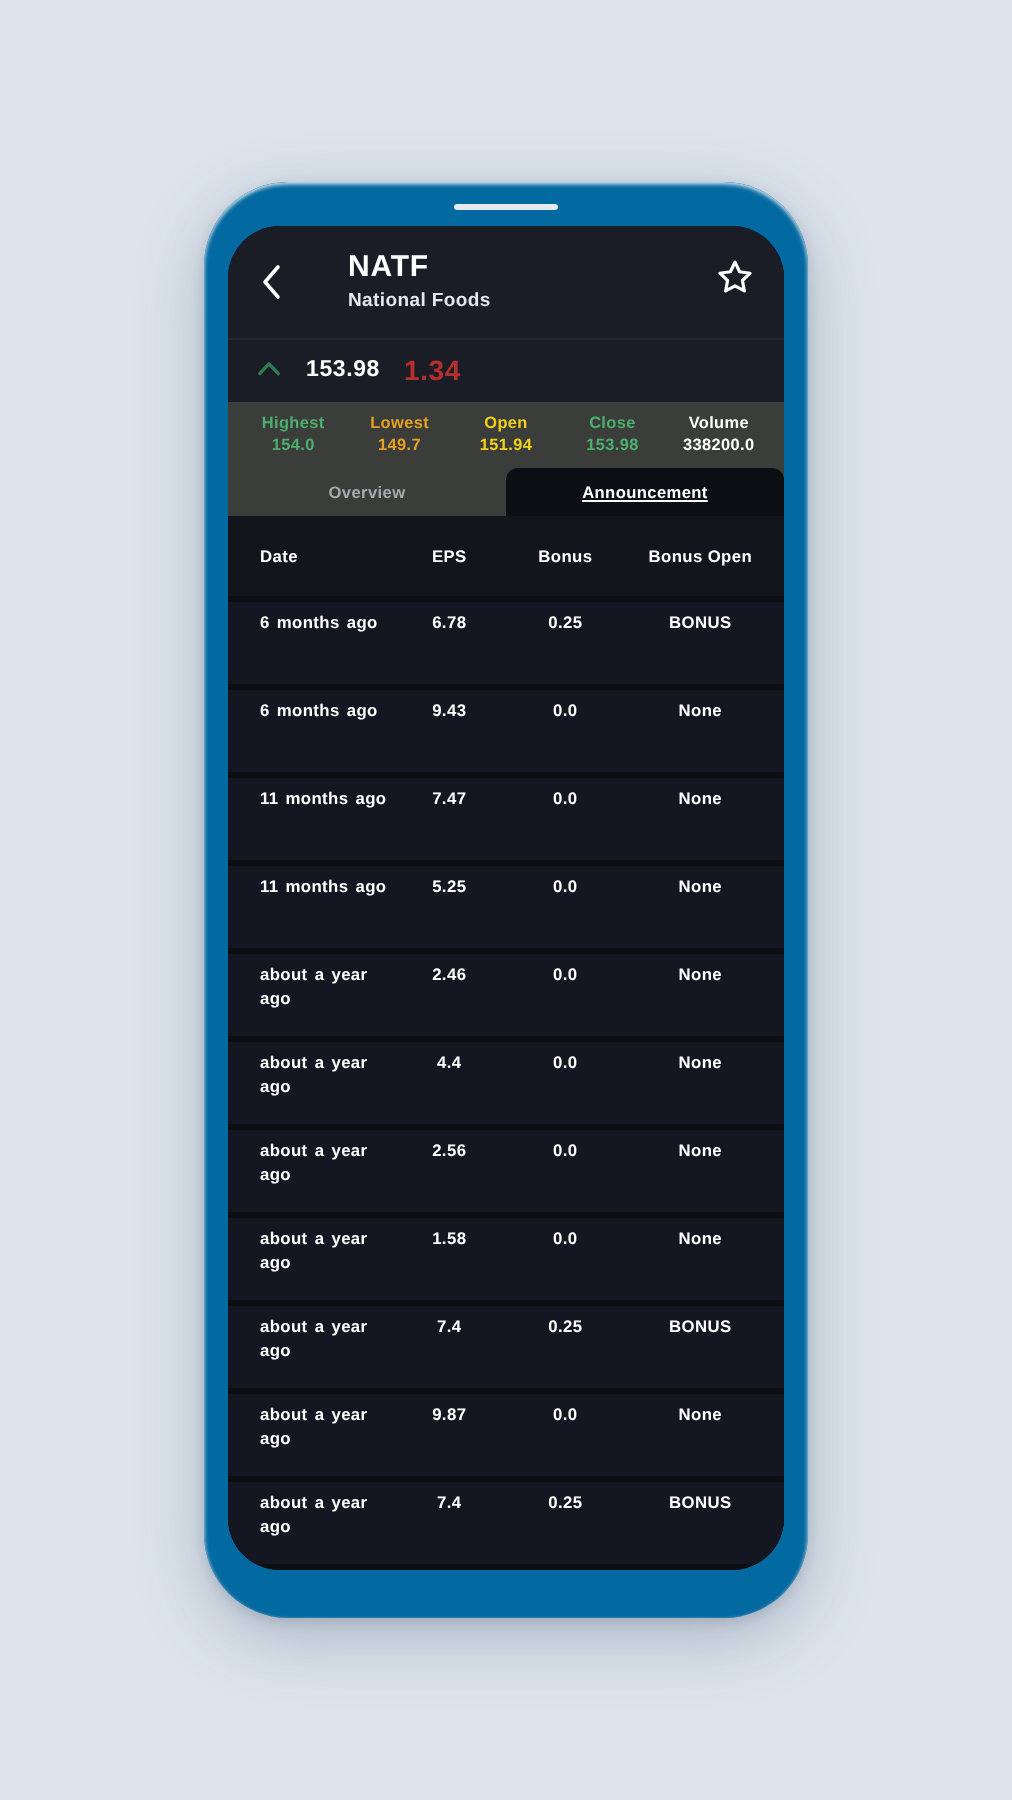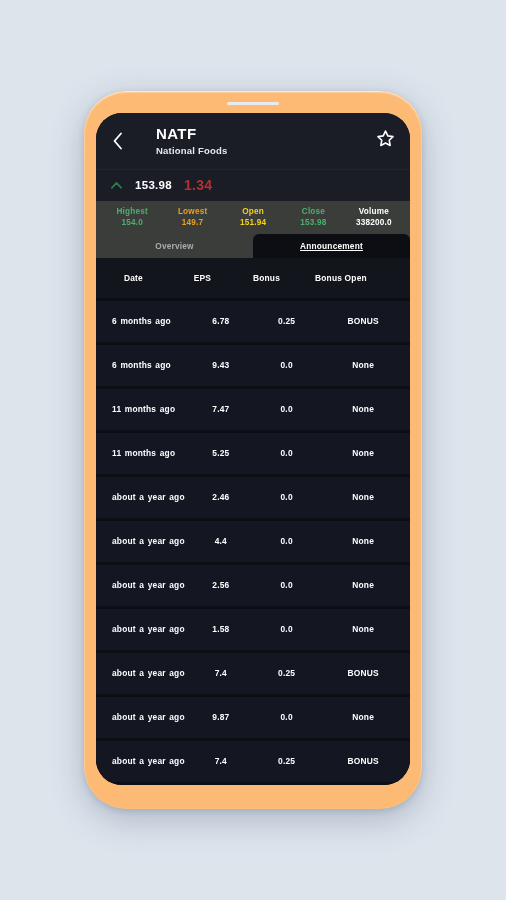--- a/index.html
+++ b/index.html
@@ -14,23 +14,23 @@
     background: #dde4ec;
     font-family: "Liberation Sans", sans-serif;
     display: flex;
     align-items: center;
     justify-content: center;
   }
 
   
   .phone-frame {
     position: relative;
-    width: 338px;
+    width: 302px;
     height: 718px;
-    background: #fdba74;
+    background: #0369a1;
     border-radius: 42px;
     box-shadow: 0 10px 34px rgba(60,80,110,0.30),
                 0 2px 6px rgba(60,80,110,0.18);
     padding: 22px 12px 24px 12px;
     overflow: hidden;
   }
   .phone-frame::after {
     
     content: "";
     position: absolute;
@@ -193,46 +193,47 @@
     overflow: hidden;
     display: flex;
     flex-direction: column;
   }
   .thead {
     flex: 0 0 auto;
     display: flex;
     align-items: center;
     height: 40px;
     background: #13151d;
-    padding: 0 16px;
+    padding: 0 4px;
   }
   .th {
     font-size: 8.4px;
     font-weight: bold;
     color: #ffffff;
     letter-spacing: 0.2px;
+    text-align: center;
   }
   .col-date  { flex: 0 0 29%; text-align: left; padding-left: 12px; }
   .col-eps   { flex: 0 0 21%; }
   .col-bonus { flex: 0 0 22%; }
   .col-type  { flex: 0 0 28%; }
 
   .tbody {
     flex: 1 1 auto;
     overflow: hidden;
     display: flex;
     flex-direction: column;
     gap: 3px;
     padding-top: 3px;
   }
   .trow {
     flex: 0 0 auto;
     min-height: 41px;
     display: flex;
-    align-items: center;
+    align-items: flex-start;
     background: #141721;
     padding: 4px 4px;
     cursor: pointer;
   }
   .td {
     font-size: 8.4px;
     font-weight: bold;
     color: #ffffff;
     letter-spacing: 0.2px;
     text-align: center;

